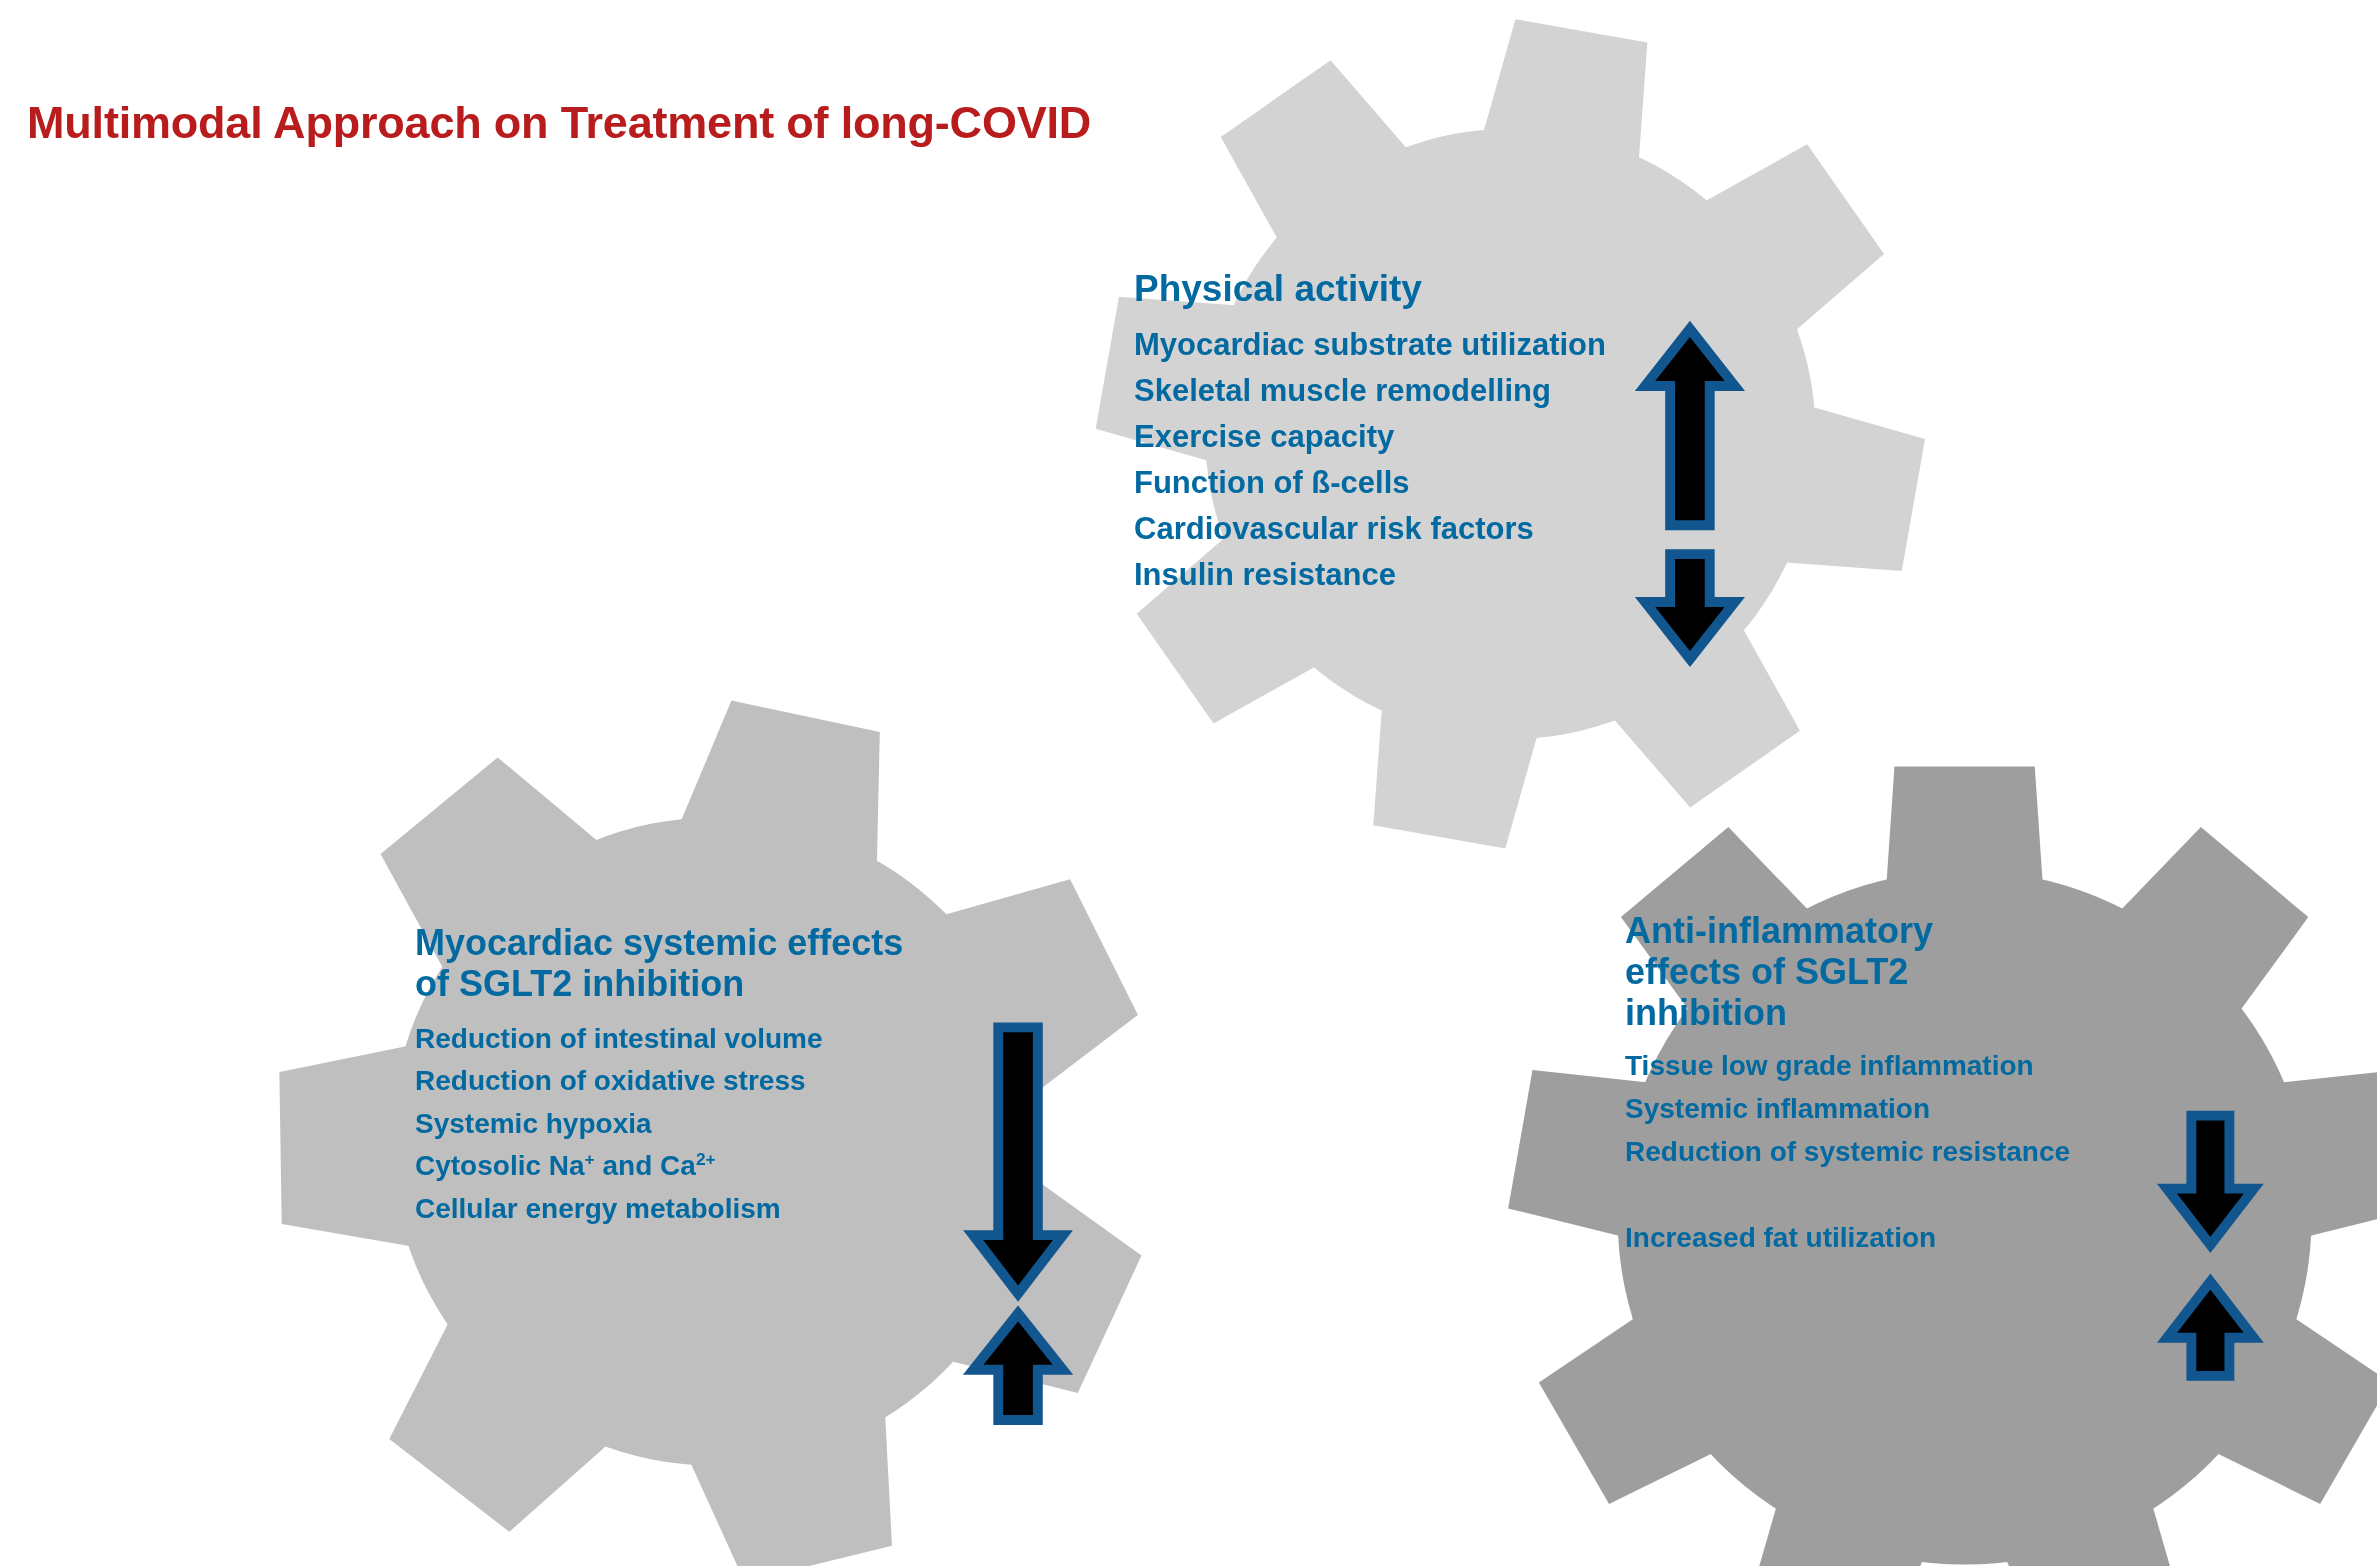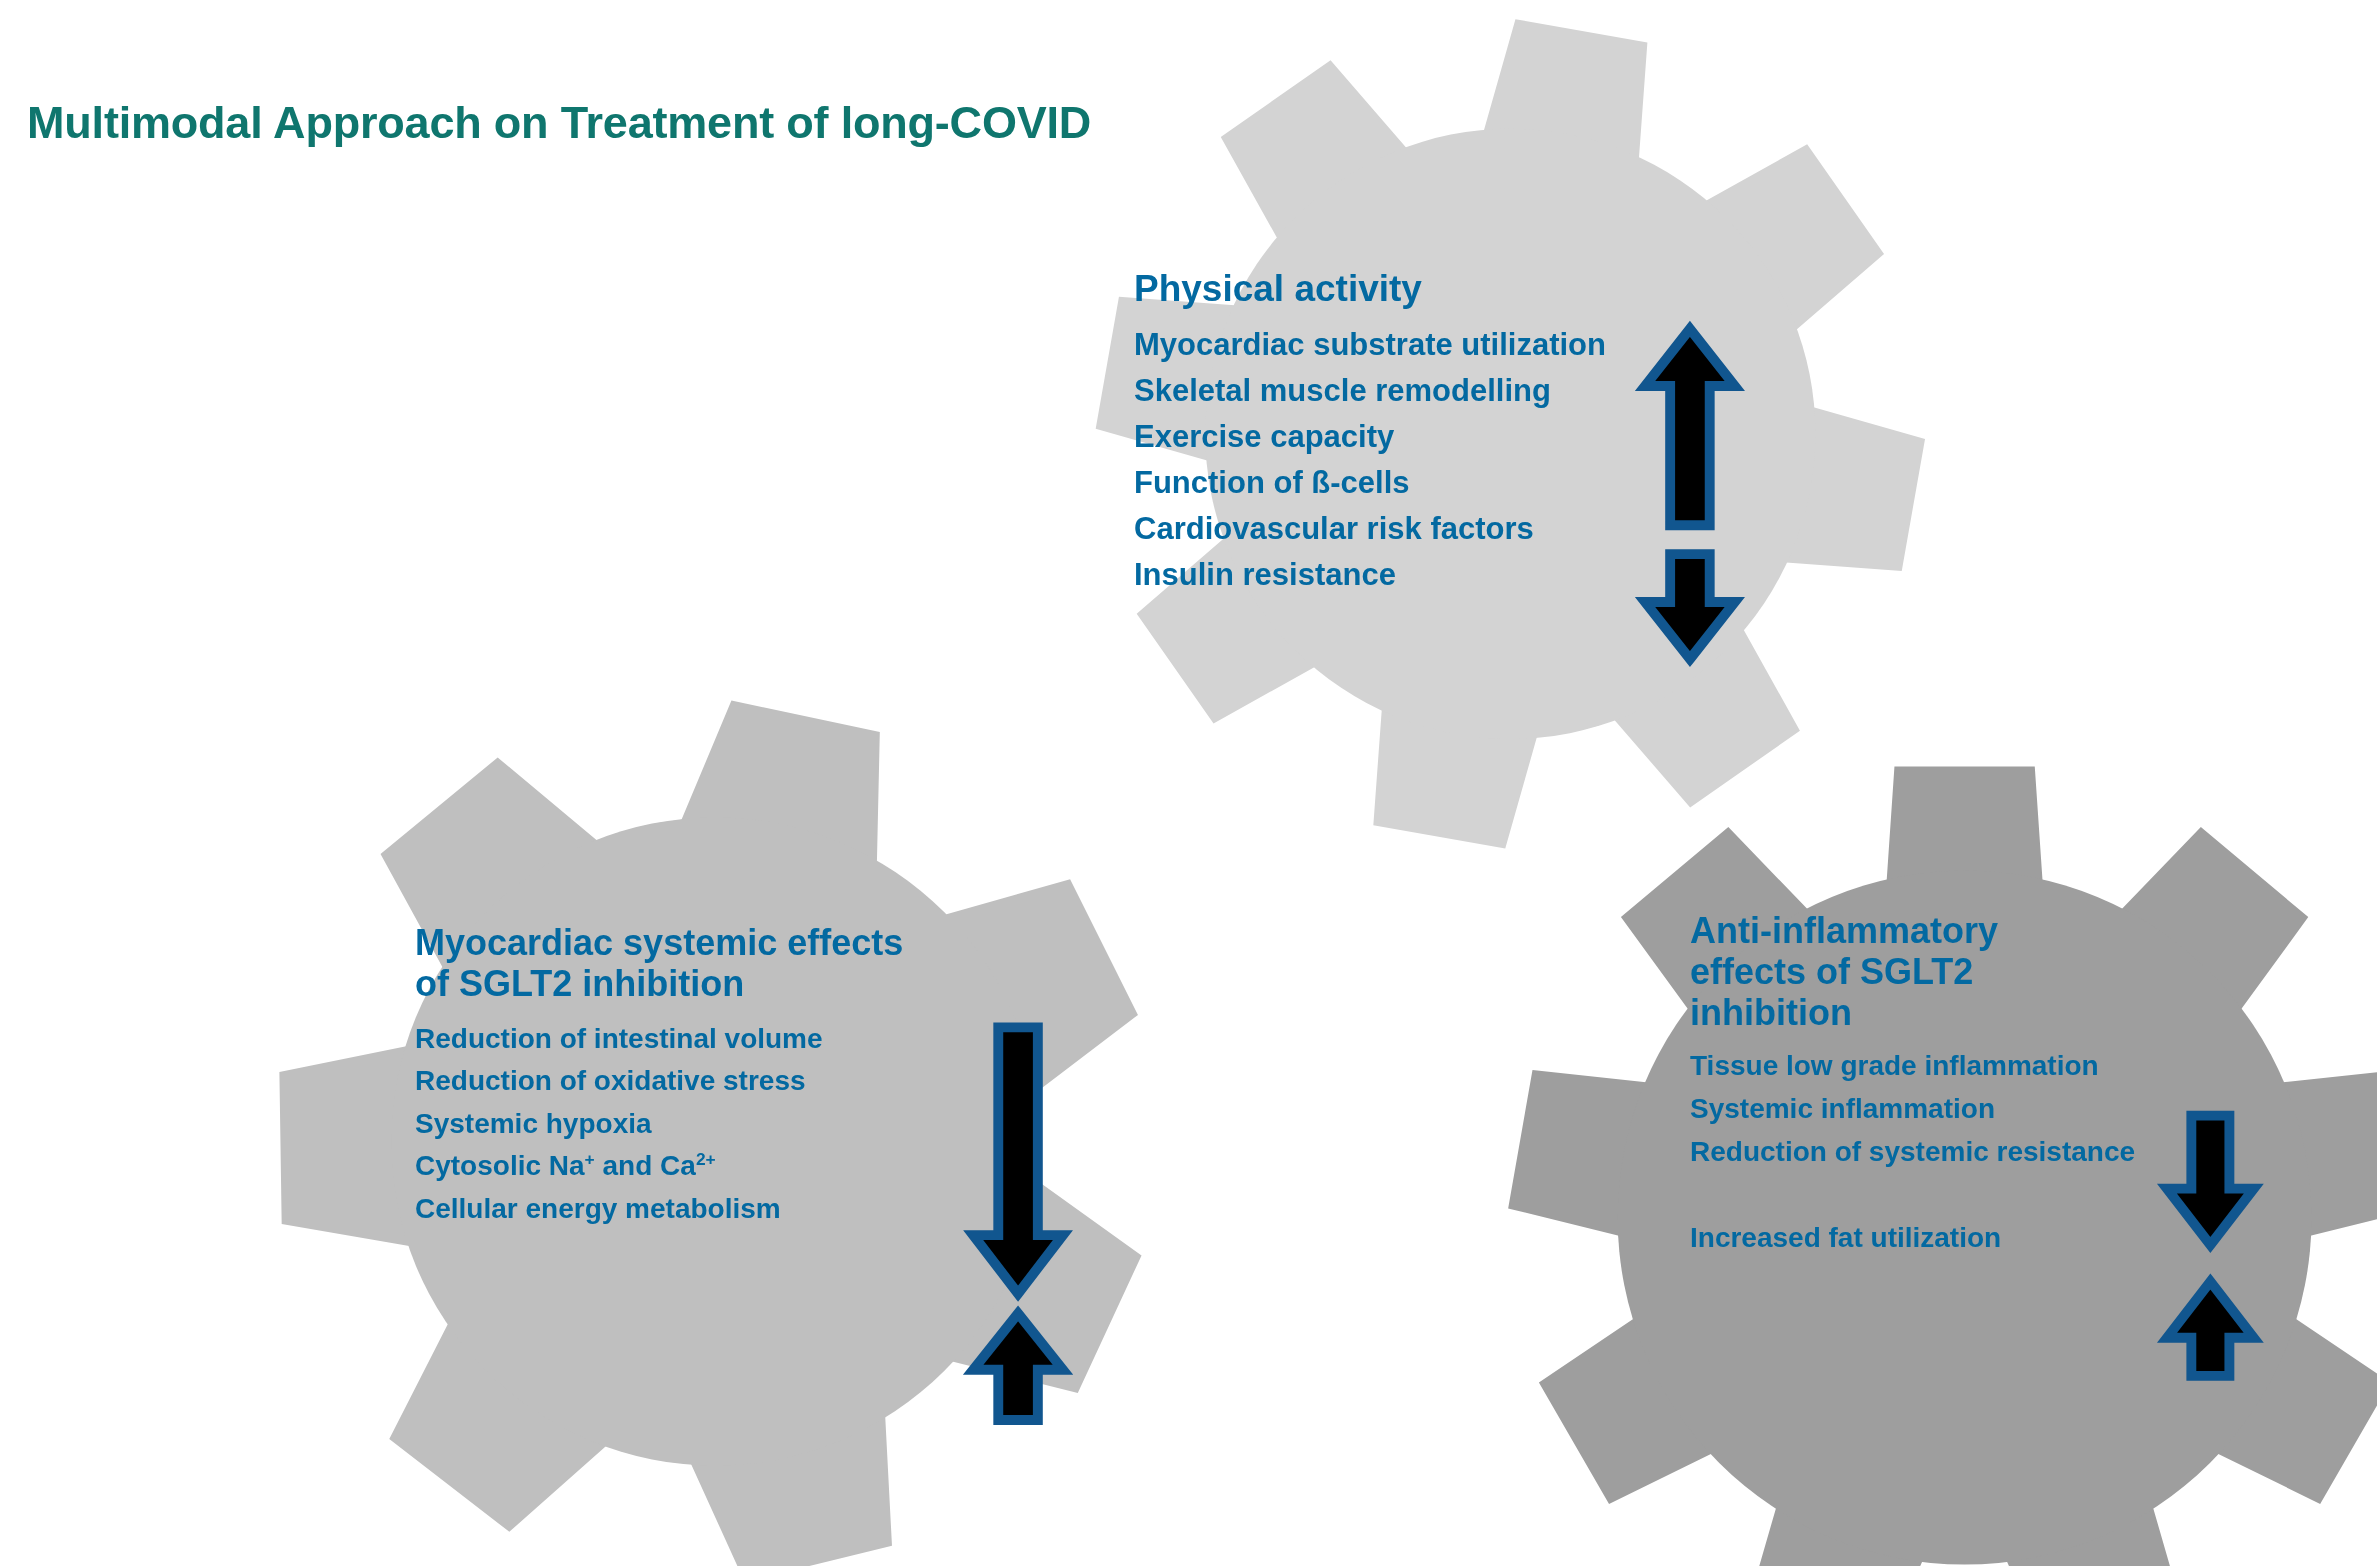--- a/index.html
+++ b/index.html
@@ -20,21 +20,21 @@
     overflow: hidden;
   }
 
   
   #figure-title {
     position: absolute;
     left: 27px;
     top: 97px;
     font-size: 45px;
     font-weight: bold;
-    color: #0f766e;
+    color: #b91c1c;
     letter-spacing: -0.2px;
     white-space: nowrap;
   }
 
   
   #gear-layer {
     position: absolute;
     left: 0; top: 0;
     width: 2377px;
     height: 1567px;
@@ -78,21 +78,21 @@
   #block-beneficial {
     left: 415px;
     top: 922px;
     width: 624px;
   }
   #block-beneficial .gear-heading { font-size: 36px; margin-bottom: 13.7px; }
   #block-beneficial .gear-list li { font-size: 28px; line-height: 1.52; }
 
   
   #block-anti {
-    left: 1690px;
+    left: 1625px;
     top: 910px;
     width: 533px;
   }
   #block-anti .gear-heading { font-size: 36px; margin-bottom: 10.7px; }
   #block-anti .gear-list li { font-size: 28px; line-height: 1.54; }
 
   sup { font-size: 0.62em; vertical-align: super; line-height: 0; }
 </style>
 </head>
 <body>

